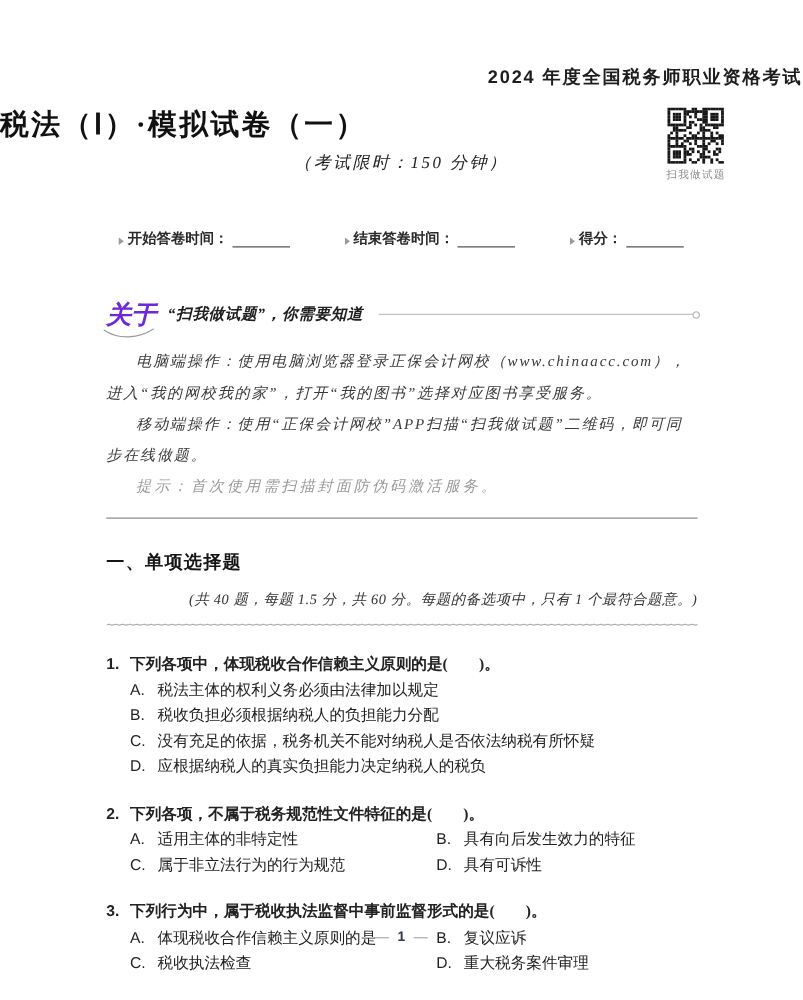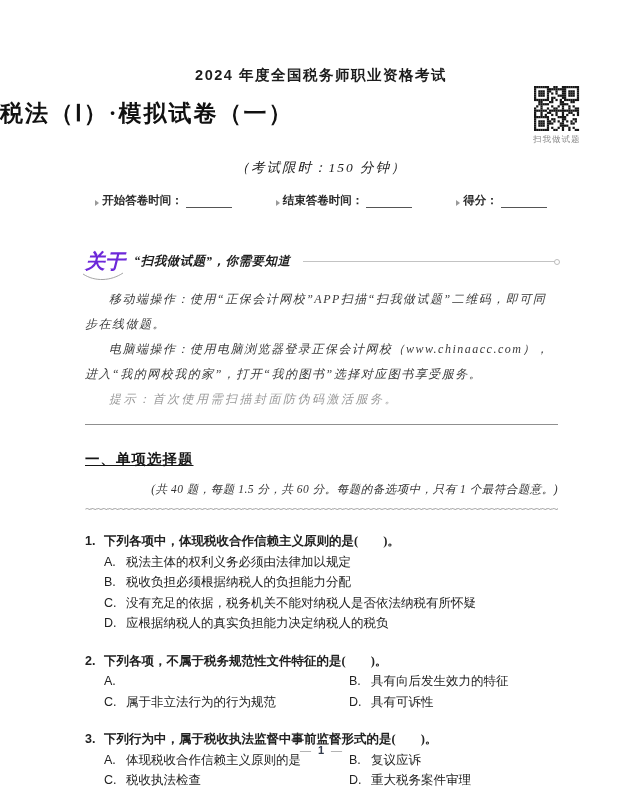--- a/index.html
+++ b/index.html
@@ -1,35 +1,35 @@
 <!DOCTYPE html>
 <html><head>
 <meta charset="utf-8">
 <style>
   html,body{margin:0;padding:0;background:#fff;}
   .page{position:relative;width:642px;height:800px;background:#ffffff;overflow:hidden;
         font-family:"Liberation Serif",serif;color:#232323;}
   .content{padding:0 84px 0 85px;}
 
   
-  .series-title{padding-top:66px;text-align:center;font-family:"Liberation Sans",sans-serif;
+  .series-title{padding-top:52px;text-align:right;font-family:"Liberation Sans",sans-serif;
                 font-weight:700;font-size:14.5px;letter-spacing:1.5px;color:#1d1d1d;}
   .paper-title{margin-top:13px;font-weight:700;font-size:23px;
                letter-spacing:2px;color:#111;}
-  .time-limit{margin-top:30px;text-align:center;font-style:italic;font-size:13.5px;
+  .time-limit{margin-top:6px;text-align:center;font-style:italic;font-size:13.5px;
               letter-spacing:2px;color:#222;}
 
   
   .qr{position:absolute;left:533px;top:86px;width:50px;}
   .qr svg{width:47px;height:45px;display:block;}
   .qr-label{margin-top:3px;font-family:"Liberation Sans",sans-serif;font-size:8.5px;
             color:#8a8a8a;letter-spacing:1px;white-space:nowrap;}
 
   
-  .meta{display:flex;justify-content:center;gap:44px;margin-top:16px;
+  .meta{display:flex;justify-content:center;gap:44px;margin-top:44px;
         font-family:"Liberation Sans",sans-serif;font-size:11.5px;font-weight:700;color:#2a2a2a;}
   .meta-item{display:flex;align-items:flex-end;}
   .tri{width:0;height:0;border-left:4px solid #9a9a9a;border-top:3px solid transparent;
        border-bottom:3px solid transparent;display:inline-block;margin:0 3px 2px 0;}
   .blank{display:inline-block;width:46px;height:11px;border-bottom:1px solid #555;margin-left:3px;}
 
   
   .about{margin-top:40px;}
   .about-head{display:flex;align-items:center;}
   .guanyu{position:relative;font-size:20px;font-weight:700;font-style:italic;color:#6d28d9;
@@ -42,21 +42,21 @@
                   border:1px solid #bdbdbd;background:#fff;}
   .about-body{margin-top:12px;font-style:italic;font-size:12px;line-height:25px;
               letter-spacing:1.5px;color:#3a3a3a;}
   .about-body p{margin:0;}
   .indent{text-indent:2em;}
   .tip{color:#999;letter-spacing:2.5px;}
   .rule{height:1px;background:#8f8f8f;margin-top:12px;}
 
   
   .sec-title{margin-top:25px;font-family:"Liberation Sans",sans-serif;font-weight:700;
-             font-size:14.5px;letter-spacing:1px;color:#161616;text-decoration:underline;}
+             font-size:14.5px;letter-spacing:1px;color:#161616;}
   .sec-note{margin-top:13px;font-style:italic;font-size:11.5px;letter-spacing:.5px;color:#333;text-align:right;}
   .wavy{margin-top:9px;height:8px;line-height:7px;overflow:hidden;white-space:nowrap;
         color:#aaa;font-size:11px;letter-spacing:-1px;font-family:"DejaVu Sans Mono",monospace;}
 
   
   .q{margin-top:17px;font-size:12.5px;line-height:20.5px;color:#222;}
   .q-stem{display:flex;font-weight:700;}
   .q-num{flex:0 0 19px;font-family:"Liberation Sans",sans-serif;}
   .opts{margin-left:19px;font-weight:500;}
   .opt{display:flex;}
@@ -343,22 +343,22 @@
           <svg width="44" height="10">
             <path d="M2 2 C 14 10, 30 9, 42 1" stroke="#9a9a9a" stroke-width="0.9" fill="none"></path>
           </svg>
         </span>
         <span class="about-title">“扫我做试题”，你需要知道</span>
         <span class="head-line">
             <span class="dot"></span>
           </span>
       </div>
       <div class="about-body">
+        <p class="indent">电脑端操作：使用电脑浏览器登录正保会计网校（www.chinaacc.com），进入“我的网校我的家”，打开“我的图书”选择对应图书享受服务。</p>
         <p class="indent">移动端操作：使用“正保会计网校”APP扫描“扫我做试题”二维码，即可同步在线做题。</p>
-        <p class="indent">电脑端操作：使用电脑浏览器登录正保会计网校（www.chinaacc.com），进入“我的网校我的家”，打开“我的图书”选择对应图书享受服务。</p>
         <p class="indent tip">提示：首次使用需扫描封面防伪码激活服务。</p>
       </div>
       <div class="rule"></div>
     </div>
 
     <div class="sec-title">一、单项选择题</div>
     <div class="sec-note">(共 40 题，每题 1.5 分，共 60 分。每题的备选项中，只有 1 个最符合题意。)</div>
     <div class="wavy">~~~~~~~~~~~~~~~~~~~~~~~~~~~~~~~~~~~~~~~~~~~~~~~~~~~~~~~~~~~~~~~~~~~~~~~~~~~~~~~~~~~~~~~~~~~~~~~~~~~~~~~~~~~~~~~~~~~~~~~~~~~~~~~~~~~~~~~~~~~~~~~~~~~~~~~~~~~~~~~~~~~~~~~~~~~~~~~~~~~~~~~~~~~~~~~~~~~~~~~~~~~~~~~~~~~~~~~~~~~~~~~~~~~~~~~~~~~~~~~~</div>
 
     <div class="q">
@@ -387,20 +387,21 @@
     </div>
 
     <div class="q">
       <div class="q-stem">
         <span class="q-num">2.</span>
         <span>下列各项，不属于税务规范性文件特征的是(　　)。</span>
       </div>
       <div class="opts two">
         <div class="opt">
           <span class="opt-label">A.</span>
+          <span>适用主体的非特定性</span>
         </div>
         <div class="opt">
           <span class="opt-label">B.</span>
           <span>具有向后发生效力的特征</span>
         </div>
         <div class="opt">
           <span class="opt-label">C.</span>
           <span>属于非立法行为的行为规范</span>
         </div>
         <div class="opt">

